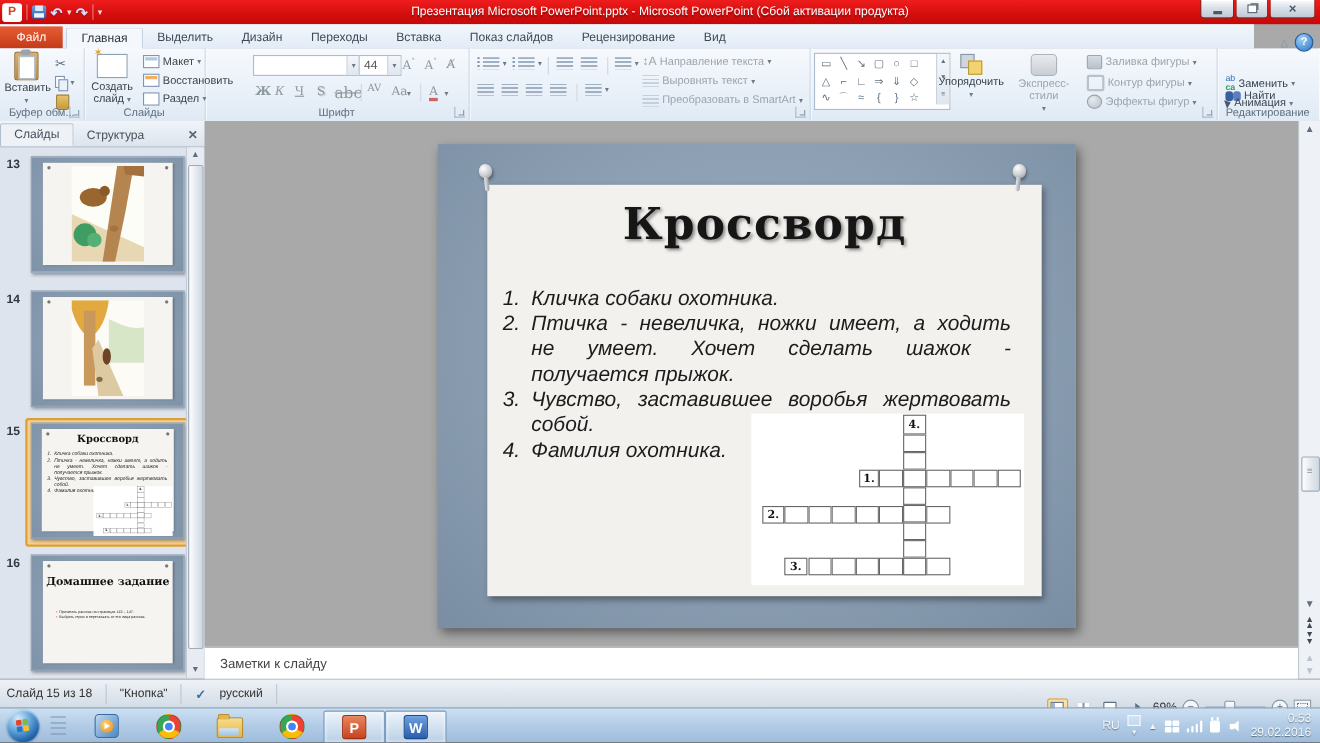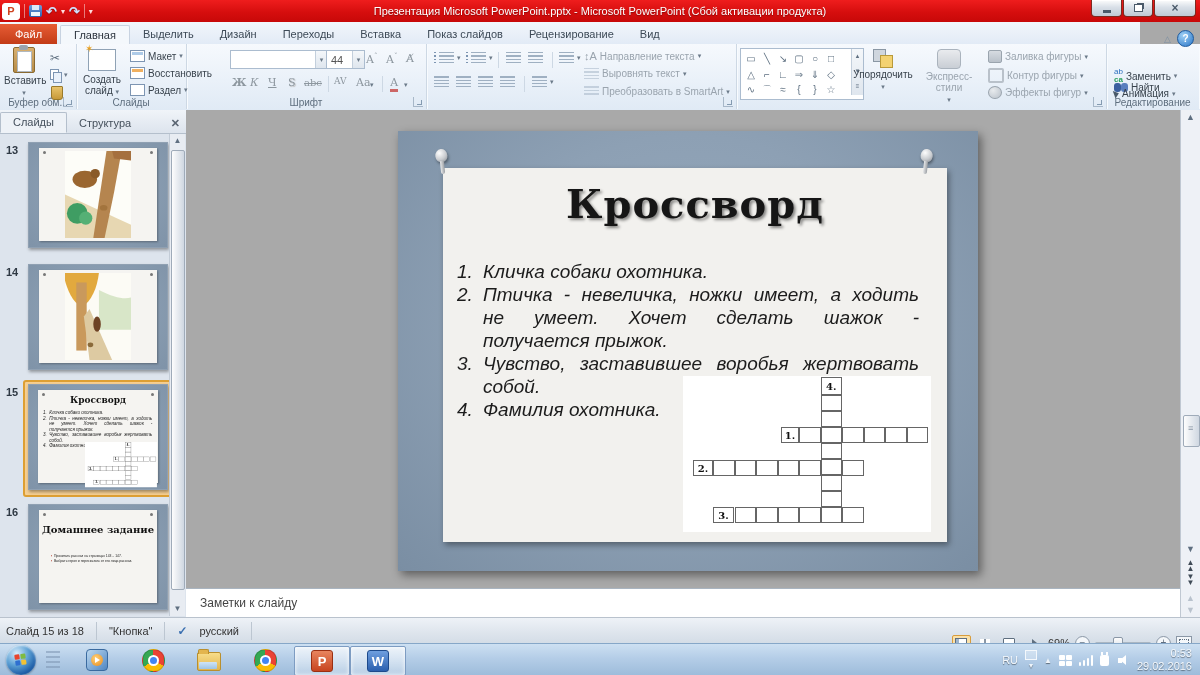--- a/index.html
+++ b/index.html
@@ -347,21 +347,21 @@
           <span>44</span>
           <span class="dd">▾</span>
         </div>
       <span class="fbtn" style="left:180px;top:8px;">A<sup style="font-size:7px;">˄</sup></span>
       <span class="fbtn" style="left:200px;top:8px;">A<sup style="font-size:7px;">˅</sup></span>
       <span class="fbtn" style="left:220px;top:8px;">A̸</span>
       <span class="fbtn" style="left:46px;top:32px;font-weight:bold;">Ж</span>
       <span class="fbtn" style="left:64px;top:32px;font-style:italic;">К</span>
       <span class="fbtn" style="left:82px;top:32px;text-decoration:underline;">Ч</span>
       <span class="fbtn" style="left:102px;top:32px;text-shadow:1px 1px 1px #bbb;">S</span>
-      <span class="fbtn" style="left:118px;top:33px;font-size:10px;text-decoration:line-through;">abc</span>
+      <span class="fbtn" style="left:118px;top:33px;font-size:14px;text-decoration:line-through;">abc</span>
       <span class="vr" style="left:142px;top:32px;"></span>
       <span class="fbtn" style="left:148px;top:32px;font-size:9px;">AV</span>
       <span class="fbtn" style="left:170px;top:32px;">Aa</span>
       <span class="dd" style="position:absolute;left:184px;top:37px;">▾</span>
       <span class="vr" style="left:196px;top:32px;"></span>
       <span class="fbtn" style="left:204px;top:32px;border-bottom:3px solid #c66;">А</span>
       <span class="dd" style="position:absolute;left:218px;top:37px;">▾</span>
       <div class="glabel">Шрифт</div>
       <div class="launcher"></div>
     </div>

